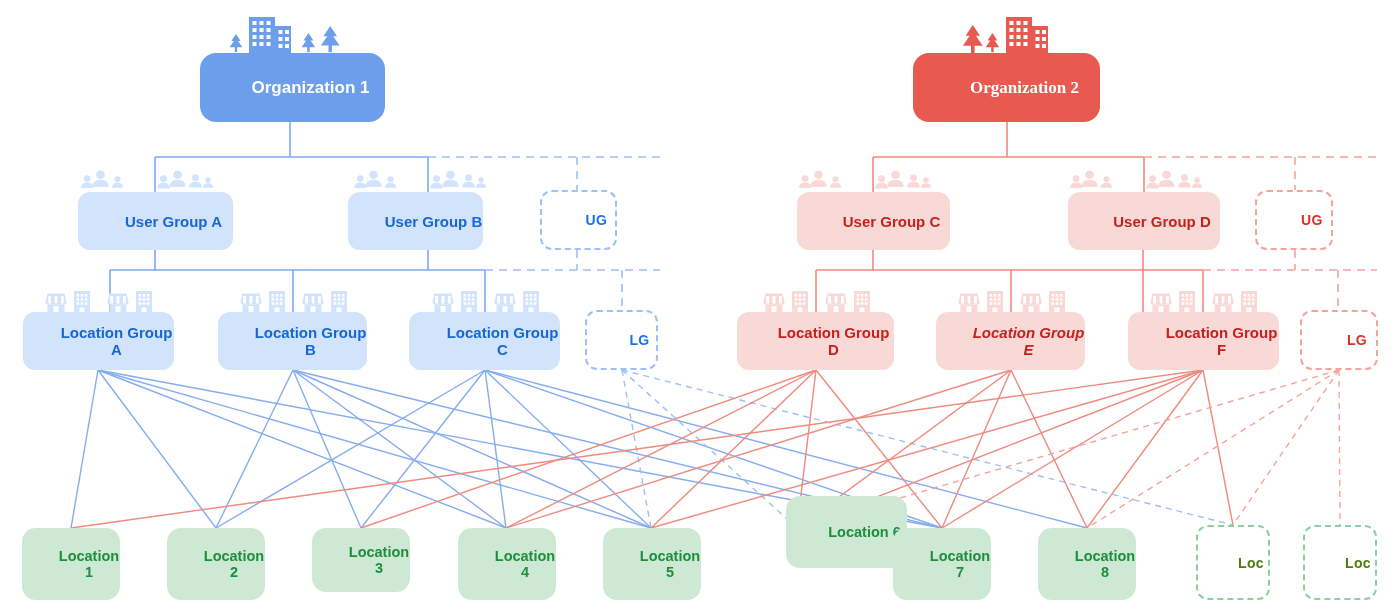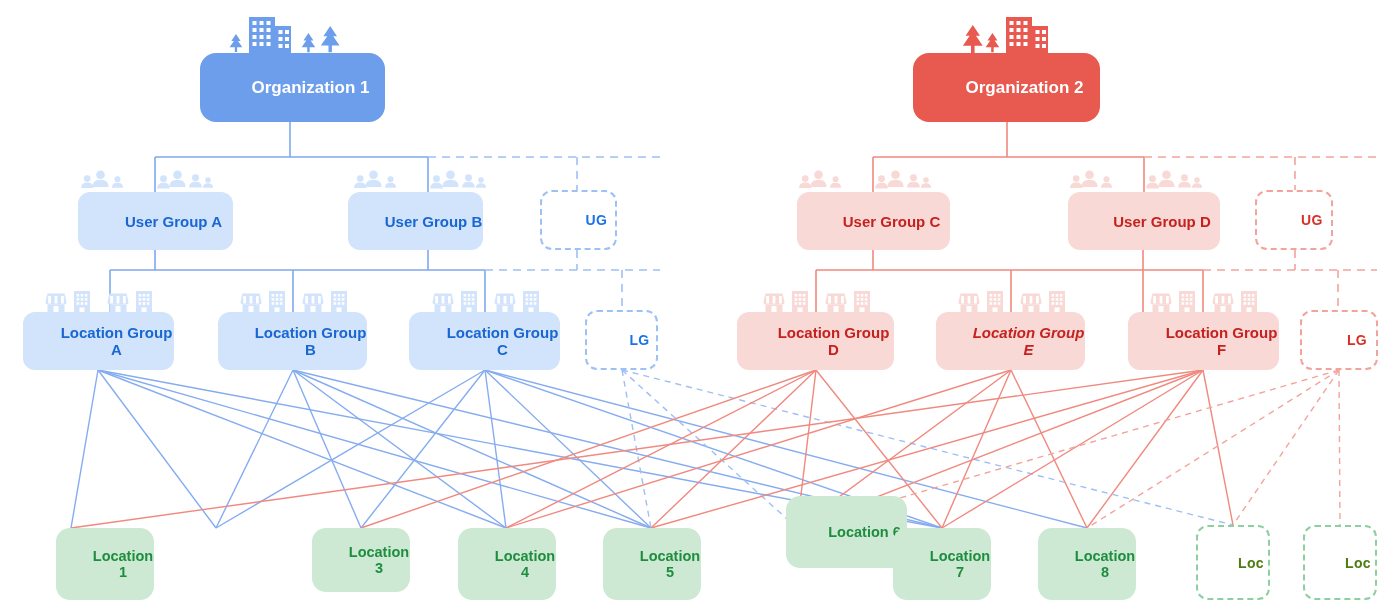--- a/index.html
+++ b/index.html
@@ -3,21 +3,21 @@
 <meta charset="utf-8">
 <style>
   html,body{margin:0;padding:0;background:#fff;}
   #stage{position:relative;width:1400px;height:610px;background:#fff;overflow:hidden;
          font-family:"Liberation Sans","DejaVu Sans",sans-serif;}
   svg.layer{position:absolute;left:0;top:0;}
   #edge-svg{z-index:1;}
   .node{position:absolute;display:flex;align-items:center;justify-content:center;
         box-sizing:border-box;font-weight:bold;text-align:center;z-index:2;padding-left:36px;}
   .org{background:#6d9eeb;color:#fff;border-radius:16px;font-size:17px;}
-  .org.red{background:#e8594f;}
+  .org.red{background:#e8594f;font-family:Liberation Serif, serif;}
   .grp{border-radius:12px;font-size:15px;}
   .grp.blue{background:#d2e3fc;color:#1967d2;}
   .grp.red{background:#f8d9d6;color:#c5221f;}
   .ph{border-radius:12px;font-size:14px;letter-spacing:.4px;background:#fff;}
   .ph.blue{border:2px dashed #9dc0f5;color:#1a73e8;}
   .ph.red{border:2px dashed #f2a49c;color:#d93025;}
   .ph.green{border:2px dashed #8ecf9f;color:#4d7c0f;}
   .loc{background:#cde9d4;color:#1e8e3e;border-radius:14px;font-size:14.5px;}
   .icons{position:absolute;z-index:2;}
   .c{fill:currentColor;}
@@ -245,22 +245,25 @@
   <svg class="icons" style="left:1148px;top:291px;color:#f8d9d6" width="111" height="22">
       <use href="#sym-shops-row"></use>
     </svg>
   <div class="node grp red" style="left:1128px;top:312px;width:151px;height:58px;">
     <span>Location Group F</span>
   </div>
   <div class="node ph red" style="left:1300px;top:310px;width:78px;height:60px;">
     <span>LG</span>
   </div>
 
-  <div class="node loc" style="left:22px;top:528px;width:98px;height:72px;margin-left:34px;">
+  <div class="node loc" style="left:22px;top:528px;width:98px;height:72px;">
     <span>Location 1</span>
+    </div>
+  <div class="node loc" style="left:167px;top:528px;width:98px;height:72px;">
+    <span>Location 2</span>
     </div>
   <div class="node loc" style="left:312px;top:528px;width:98px;height:64px;">
     <span>Location 3</span>
     </div>
   <div class="node loc" style="left:458px;top:528px;width:98px;height:72px;">
     <span>Location 4</span>
     </div>
   <div class="node loc" style="left:603px;top:528px;width:98px;height:72px;">
     <span>Location 5</span>
     </div>

